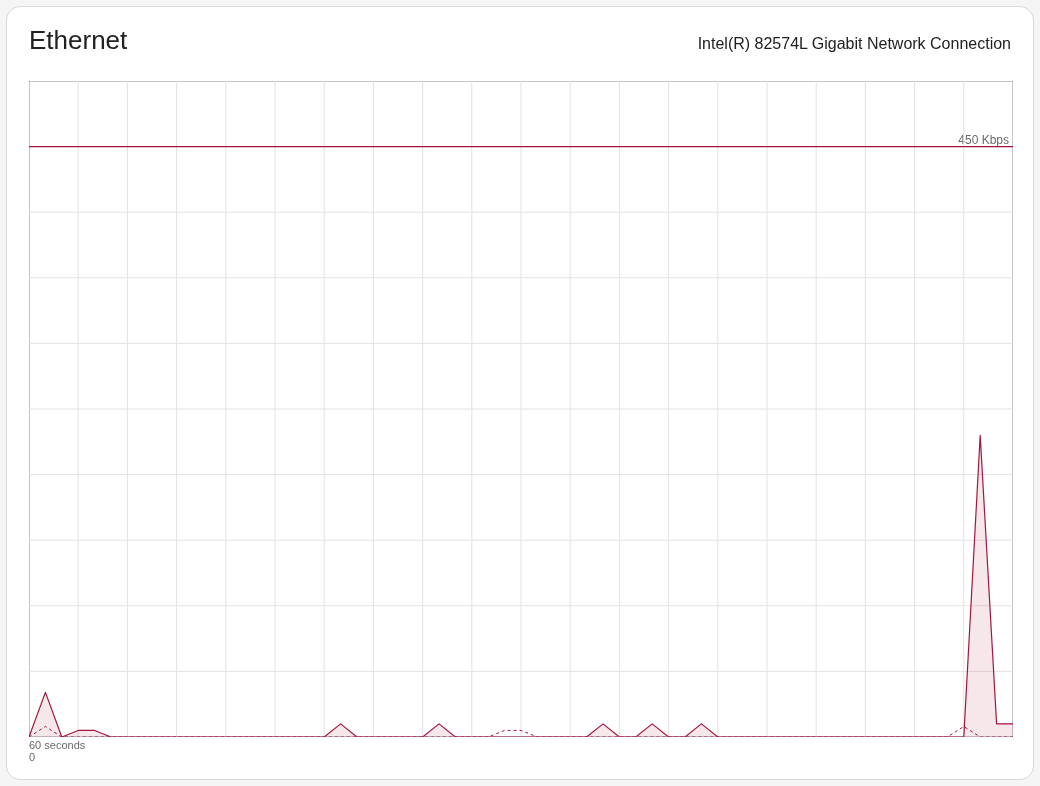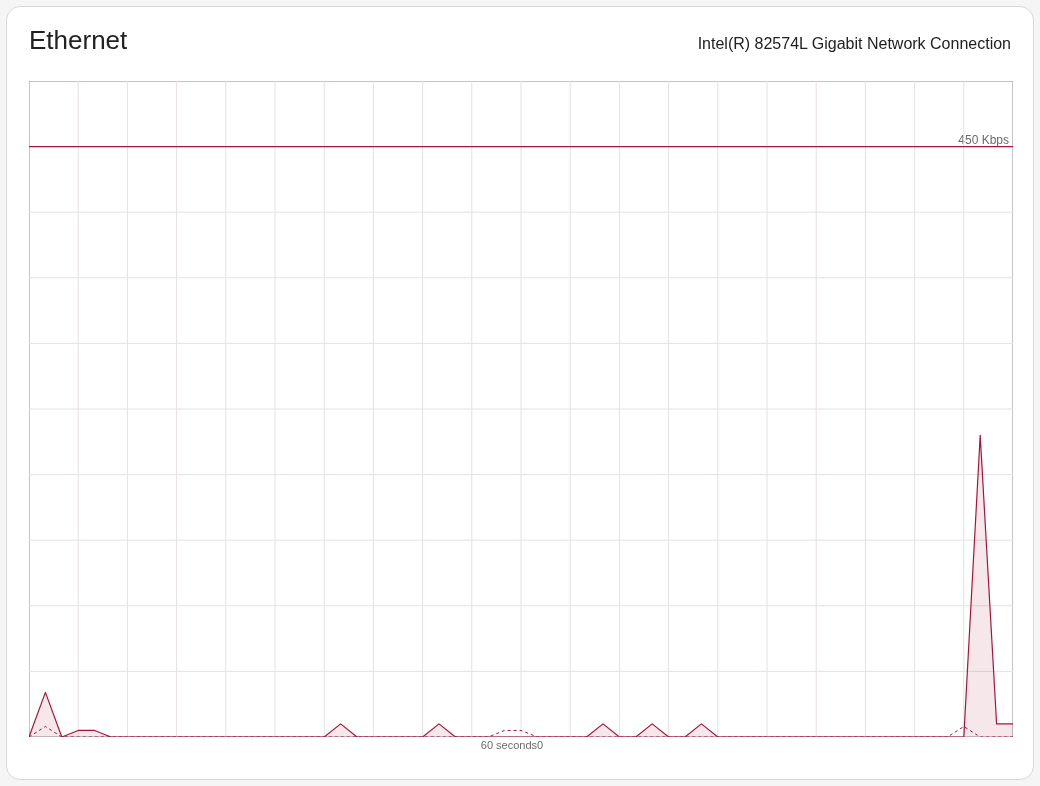--- a/index.html
+++ b/index.html
@@ -48,25 +48,26 @@
   }
   .marker-label {
     position: absolute;
     right: 24px;
     font-size: 12px;
     color: #6a6a6a;
     background: transparent;
   }
   .bottom-labels {
     position: absolute;
-    left: 22px; right: 38px;
+    left: 22px; right: 5px;
     display: flex;
-    justify-content: center;
+    justify-content: space-between;
     font-size: 11px;
     color: #6a6a6a;
+    flex-direction: column;
   }
   svg.chart {
     position: absolute;
     left: 22px;
     top: 74px;
     width: 984px;
     height: 656px;
   }
 </style>
 </head>

